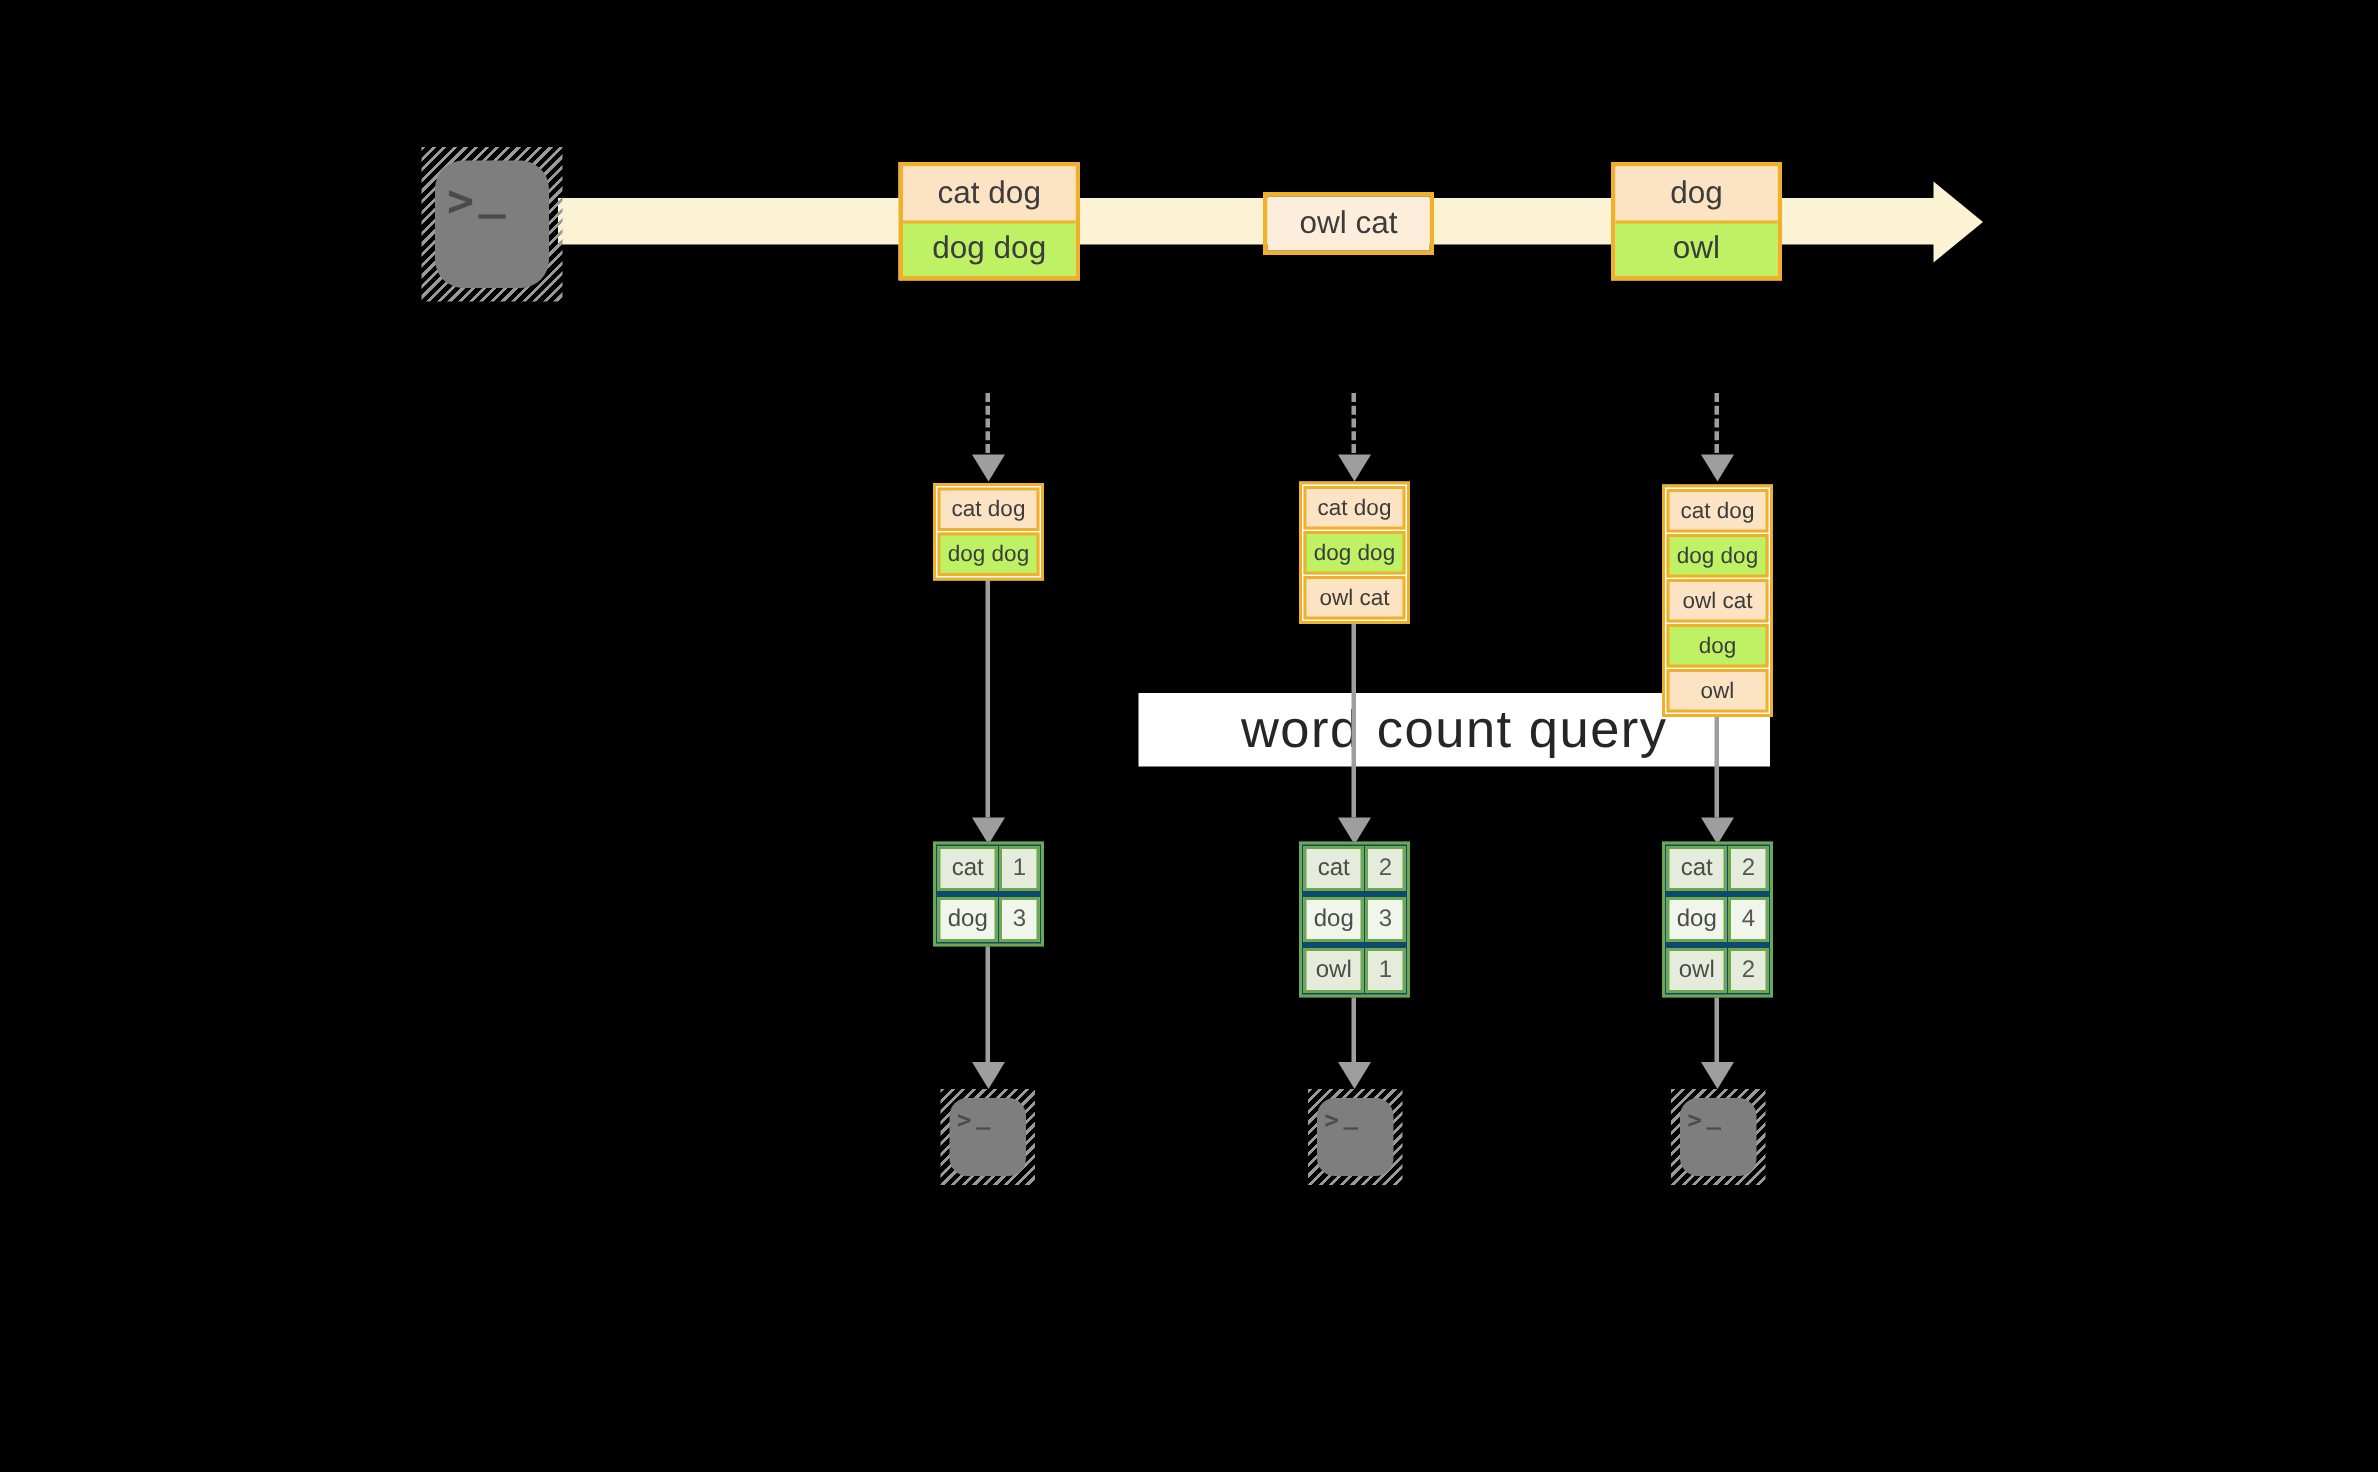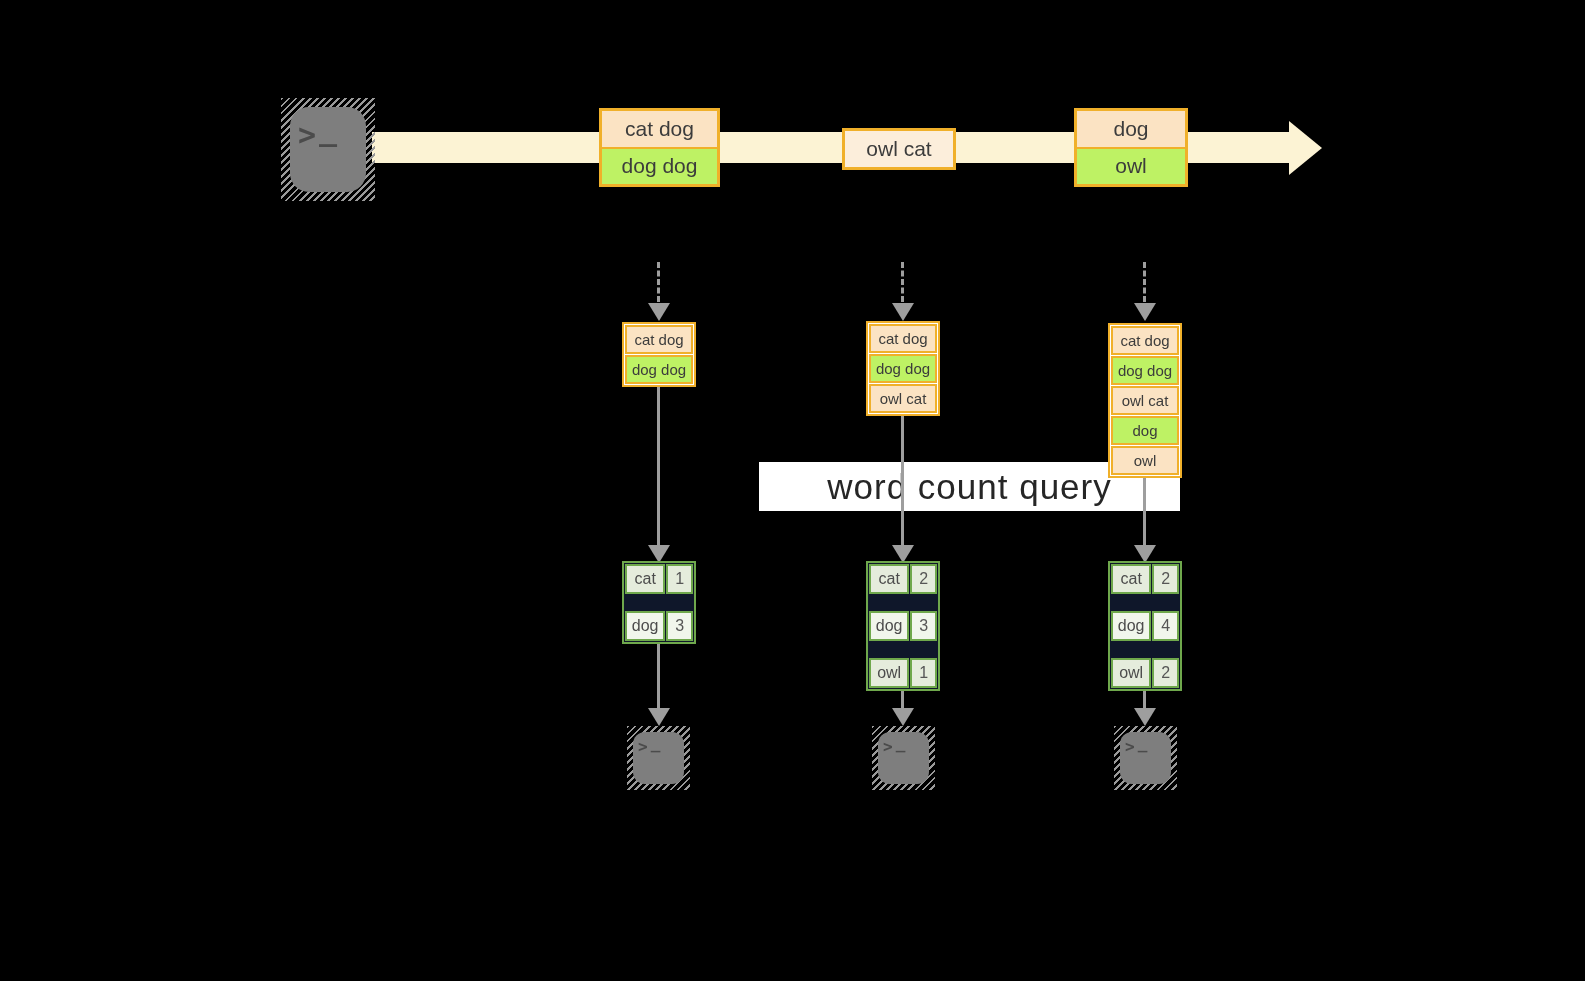--- a/index.html
+++ b/index.html
@@ -30,22 +30,22 @@
   .f-light{background:#bef264;}
 
   
   .stack{box-sizing:border-box;background:#fff;border:2px solid #F0B02A;padding:1px;
          display:flex;flex-direction:column;gap:1px;z-index:3;}
   .scell{box-sizing:content-box;border:2px solid #F0B02A;height:25px;
          display:flex;align-items:center;justify-content:center;
          color:#3c3c3c;font-size:15px;}
 
   
-  .gtable{box-sizing:border-box;background:#0f172a;border:2px solid #6FA84C;padding:1px;
-          display:flex;flex-direction:column;gap:17px;z-index:3;}
+  .gtable{box-sizing:border-box;background:#0c4a6e;border:2px solid #6FA84C;padding:1px;
+          display:flex;flex-direction:column;gap:4px;z-index:3;}
   .trow{display:flex;gap:1px;}
   .tcell{box-sizing:content-box;border:2px solid #6FA84C;height:26px;
          display:flex;align-items:center;justify-content:center;
          color:#4c4c4c;font-size:16px;}
   .wcell{flex:1.6;}
   .ccell{flex:1;color:#565656;}
   .g-dark{background:#E5ECDC;}
   .g-light{background:#F1F6EC;}
 
   

